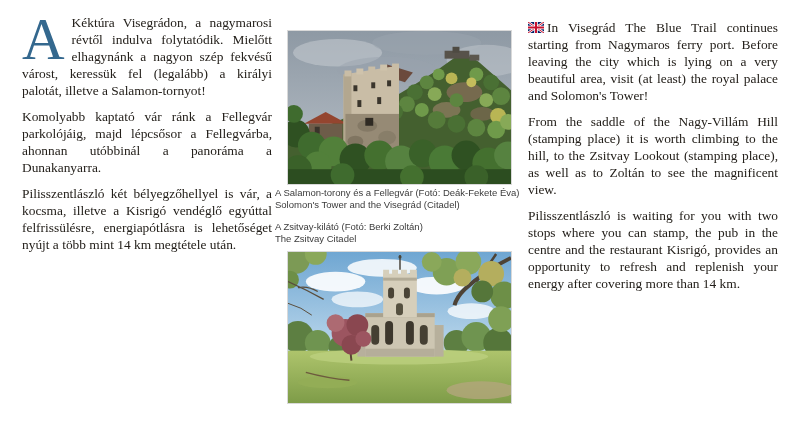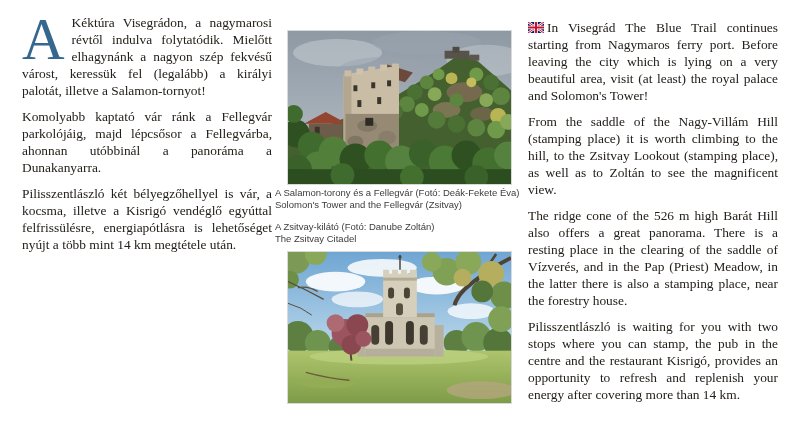--- a/index.html
+++ b/index.html
@@ -159,25 +159,25 @@
       <circle cx="10" cy="140" r="14" fill="#3a6129"></circle>
       <rect x="0" y="140" width="225" height="15" fill="#2c4d20"></rect>
       <circle cx="55" cy="146" r="12" fill="#3f6b2e"></circle>
       <circle cx="125" cy="148" r="12" fill="#44702f"></circle>
       <circle cx="190" cy="148" r="12" fill="#3a6129"></circle>
     </svg>
   </div>
 
   <div id="caption-1" class="caption">
     <div lang="hu">A Salamon-torony és a Fellegvár (Fotó: Deák-Fekete Éva)</div>
-    <div lang="en">Solomon's Tower and the Fellegvár (Zsitvay)</div>
+    <div lang="en">Solomon's Tower and the Visegrád (Citadel)</div>
   </div>
 
   <div id="caption-2" class="caption">
-    <div lang="hu">A Zsitvay-kilátó (Fotó: Danube Zoltán)</div>
+    <div lang="hu">A Zsitvay-kilátó (Fotó: Berki Zoltán)</div>
     <div lang="en">The Zsitvay Citadel</div>
   </div>
 
   <div id="photo-2" class="photo">
     <svg viewBox="0 0 225 153" preserveAspectRatio="none" aria-hidden="true">
       <defs>
         <linearGradient id="sky2" x1="0" y1="0" x2="0" y2="1">
           <stop offset="0" stop-color="#6fa6d2"></stop>
           <stop offset="1" stop-color="#c2dcee"></stop>
         </linearGradient>
@@ -259,18 +259,17 @@
     <p><span class="flag"><svg viewBox="0 0 16 11" width="16" height="11">
             <rect width="16" height="11" fill="#012169"></rect>
             <path d="M0,0 L16,11 M16,0 L0,11" stroke="#ffffff" stroke-width="2.4"></path>
             <path d="M0,0 L16,11 M16,0 L0,11" stroke="#c8102e" stroke-width="1"></path>
             <rect x="6.2" y="0" width="3.6" height="11" fill="#ffffff"></rect>
             <rect x="0" y="3.7" width="16" height="3.6" fill="#ffffff"></rect>
             <rect x="7" y="0" width="2" height="11" fill="#c8102e"></rect>
             <rect x="0" y="4.5" width="16" height="2" fill="#c8102e"></rect>
           </svg></span><span>In Visegrád The Blue Trail continues starting from Nagymaros ferry port. Before leaving the city which is lying on a very beautiful area, visit (at least) the royal palace and Solomon's Tower!</span></p>
     <p>From the saddle of the Nagy-Villám Hill (stamping place) it is worth climbing to the hill, to the Zsitvay Lookout (stamping place), as well as to Zoltán to see the magnificent view.</p>
-    <p>The ridge cone of the 526 m high Barát Hill also offers a great panorama. There is a resting place in the clearing of the saddle of Vízverés, and in the Pap (Priest) Meadow, in the latter there is also a stamping place, near the forestry house.</p>
     <p>Pilisszentlászló is waiting for you with two stops where you can stamp, the pub in the centre and the restaurant Kisrigó, provides an opportunity to refresh and replenish your energy after covering more than 14 km.</p>
 
   </div>
 
 </div>
 
 </body></html>

